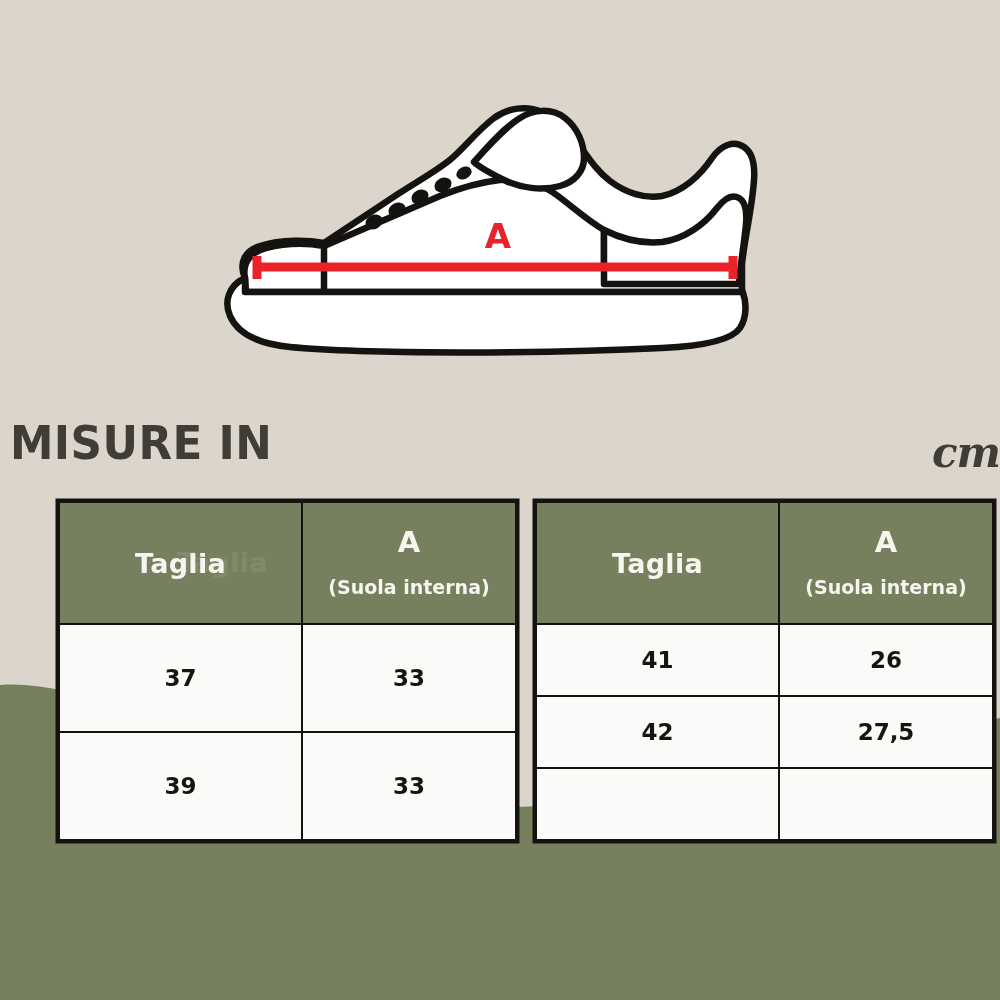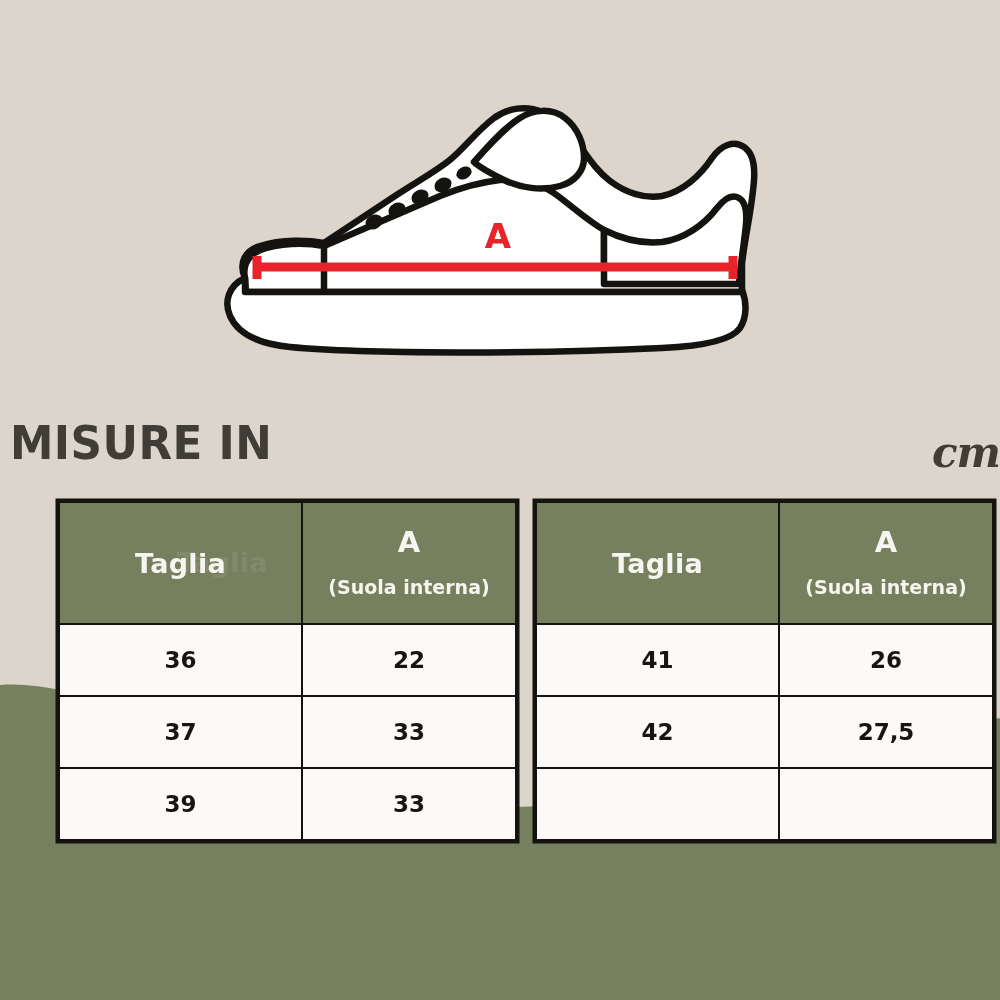--- a/index.html
+++ b/index.html
@@ -251,24 +251,20 @@
             <span class="hdr-ghost">Taglia</span>
           </th>
           <th>
             <span class="hdr-meas-letter">A</span>
             <span class="hdr-meas-sub">(Suola interna)</span>
           </th>
         </tr>
       </thead>
       <tbody>
         <tr>
-          <td>36</td>
-          <td>22</td>
-        </tr>
-        <tr>
           <td>37</td>
           <td>33</td>
         </tr>
         <tr>
           <td>39</td>
           <td>33</td>
         </tr>
       </tbody>
     </table>
 

